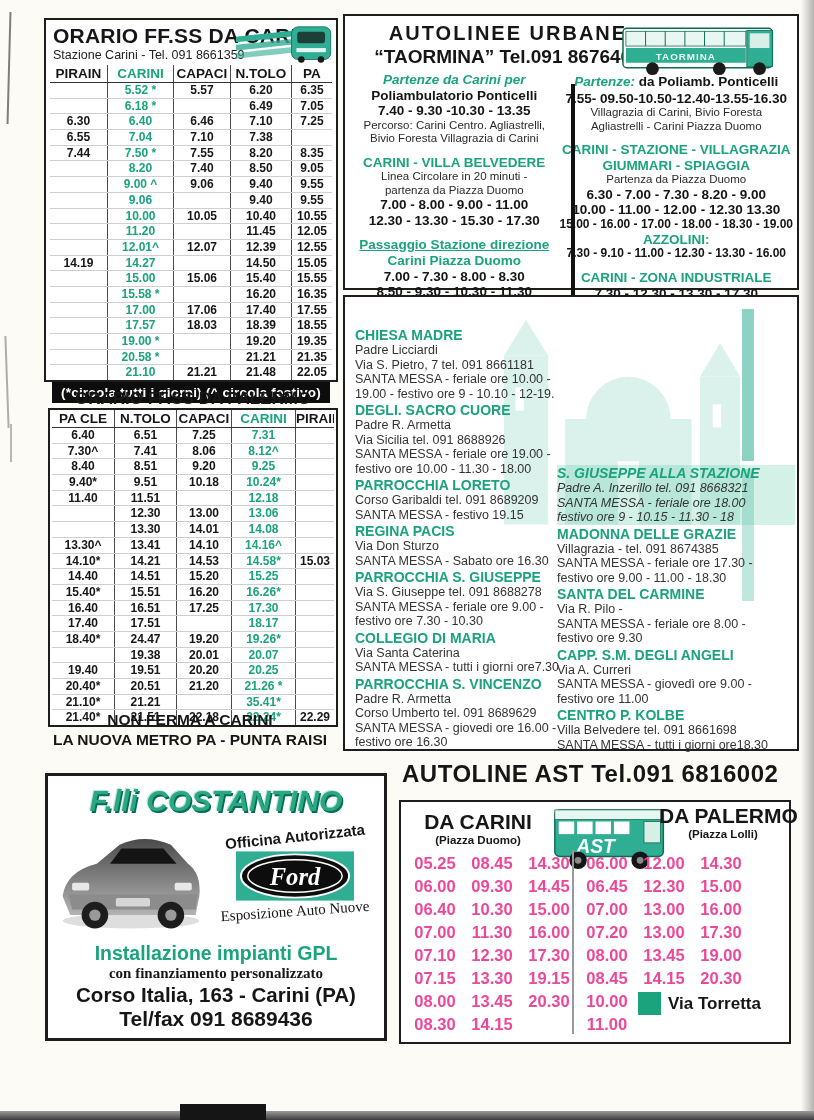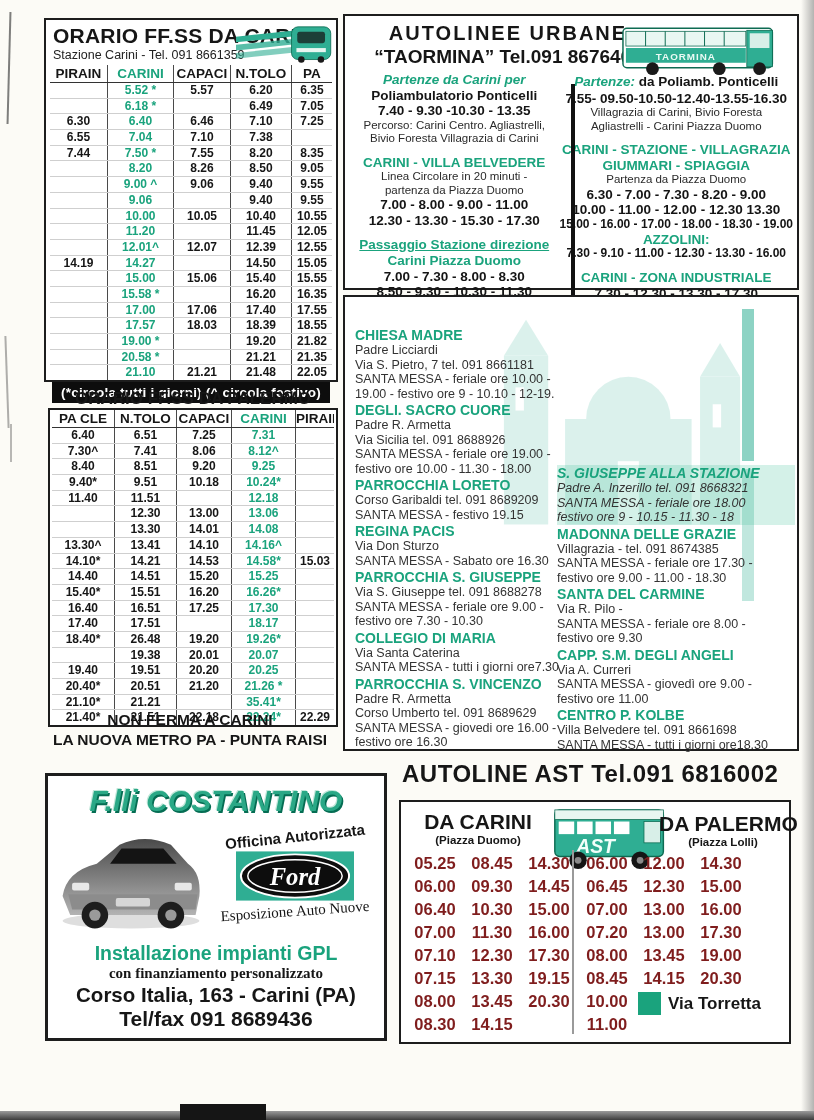--- a/index.html
+++ b/index.html
@@ -92,29 +92,29 @@
   .cost-gpl{text-align:center;color:var(--green);font-weight:800;font-size:19.5px;margin-top:2px;}
   .cost-fin{text-align:center;font-family:"Liberation Serif", serif;font-weight:bold;font-size:15px;}
   .cost-addr{text-align:center;font-weight:800;font-size:20.5px;line-height:25px;}
   .cost-tel{text-align:center;font-weight:800;font-size:21px;}
 
   
   .ast-title{position:absolute;left:402px;top:760px;width:392px;font-size:24px;font-weight:800;
              letter-spacing:.5px;white-space:nowrap;}
   .ast-box{left:399px;top:800px;width:392px;height:244px;}
   .ast-label-l{position:absolute;left:6px;top:8px;width:142px;text-align:center;}
-  .ast-label-r{position:absolute;right:2px;top:10px;width:128px;text-align:center;}
+  .ast-label-r{position:absolute;right:2px;top:2px;width:128px;text-align:center;}
   .ast-big{font-size:21px;font-weight:800;white-space:nowrap;}
   .ast-small{font-size:11.5px;font-weight:800;}
   .bus-ast{position:absolute;left:148px;top:2px;width:126px;height:68px;}
   .ast-cols{position:absolute;display:flex;gap:5px;}
   .ast-cols-carini{left:8px;top:50px;}
   .ast-cols-palermo{left:180px;top:50px;}
   .ast-col{display:flex;flex-direction:column;}
-  .ast-time{height:23px;line-height:23px;font-weight:800;font-size:16.5px;width:52px;text-align:center;color:#7f1d1d;}
+  .ast-time{height:23px;line-height:23px;font-weight:800;font-size:16.5px;width:52px;text-align:center;color:#ec4899;}
   .ast-divider{position:absolute;left:171px;top:48px;width:2px;height:184px;background:#9a9a9a;}
   .ast-legend{position:absolute;left:237px;top:190px;display:flex;align-items:center;gap:7px;}
   .legend-sq{width:23px;height:23px;background:var(--green);}
   .legend-txt{font-weight:800;font-size:17px;white-space:nowrap;}
 </style>
 </head>
 <body>
 
 <div class="page">
 
@@ -182,21 +182,21 @@
           <div class="tt-row ga">
             <div class="tt-cell">7.44</div>
             <div class="tt-cell green">7.50 *</div>
             <div class="tt-cell">7.55</div>
             <div class="tt-cell">8.20</div>
             <div class="tt-cell">8.35</div>
           </div>
           <div class="tt-row ga">
             <div class="tt-cell"></div>
             <div class="tt-cell green">8.20</div>
-            <div class="tt-cell">8.26</div>
+            <div class="tt-cell">7.40</div>
             <div class="tt-cell">8.50</div>
             <div class="tt-cell">9.05</div>
           </div>
           <div class="tt-row ga">
             <div class="tt-cell"></div>
             <div class="tt-cell green">9.00 ^</div>
             <div class="tt-cell">9.06</div>
             <div class="tt-cell">9.40</div>
             <div class="tt-cell">9.55</div>
           </div>
@@ -261,21 +261,21 @@
             <div class="tt-cell green">17.57</div>
             <div class="tt-cell">18.03</div>
             <div class="tt-cell">18.39</div>
             <div class="tt-cell">18.55</div>
           </div>
           <div class="tt-row ga">
             <div class="tt-cell"></div>
             <div class="tt-cell green">19.00 *</div>
             <div class="tt-cell"></div>
             <div class="tt-cell">19.20</div>
-            <div class="tt-cell">21.82</div>
+            <div class="tt-cell">19.35</div>
           </div>
           <div class="tt-row ga">
             <div class="tt-cell"></div>
             <div class="tt-cell green">20.58 *</div>
             <div class="tt-cell"></div>
             <div class="tt-cell">21.21</div>
             <div class="tt-cell">21.35</div>
           </div>
           <div class="tt-row ga">
             <div class="tt-cell"></div>
@@ -386,21 +386,21 @@
           </div>
           <div class="tt-row gb">
             <div class="tt-cell">17.40</div>
             <div class="tt-cell">17.51</div>
             <div class="tt-cell"></div>
             <div class="tt-cell green">18.17</div>
             <div class="tt-cell"></div>
           </div>
           <div class="tt-row gb">
             <div class="tt-cell">18.40*</div>
-            <div class="tt-cell">26.48</div>
+            <div class="tt-cell">24.47</div>
             <div class="tt-cell">19.20</div>
             <div class="tt-cell green">19.26*</div>
             <div class="tt-cell"></div>
           </div>
           <div class="tt-row gb">
             <div class="tt-cell"></div>
             <div class="tt-cell">19.38</div>
             <div class="tt-cell">20.01</div>
             <div class="tt-cell green">20.07</div>
             <div class="tt-cell"></div>

